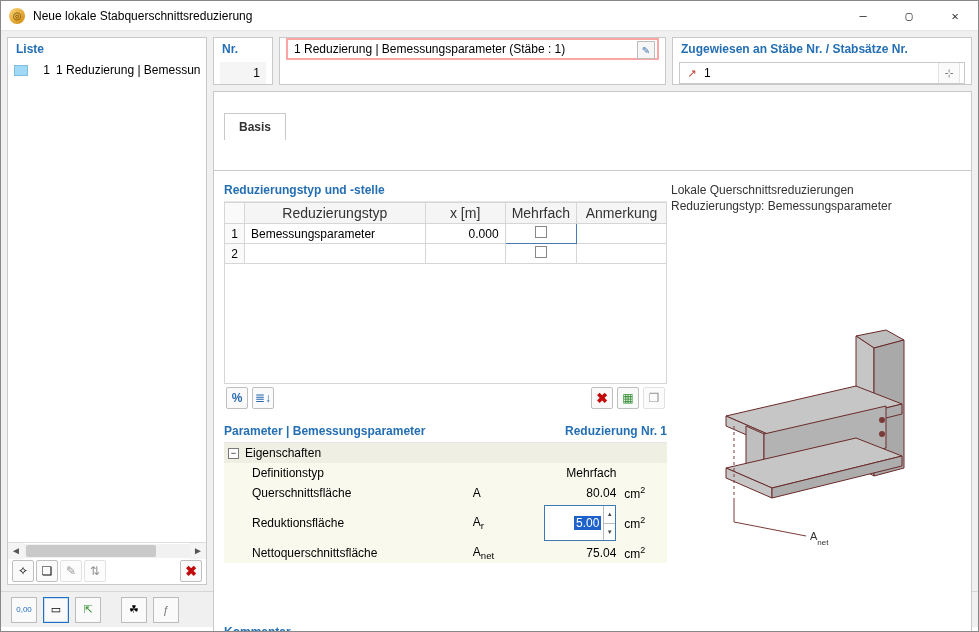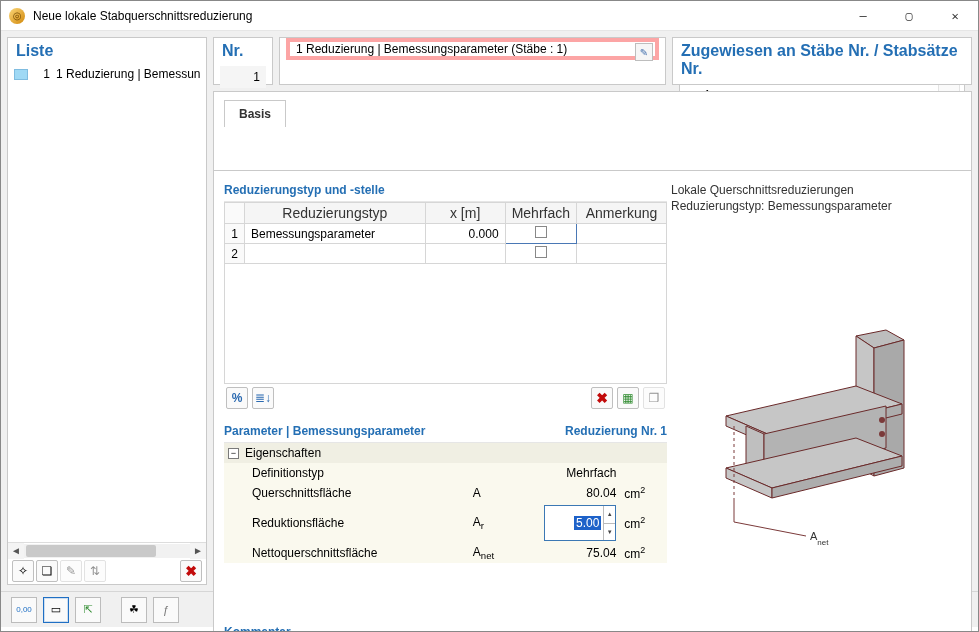--- a/index.html
+++ b/index.html
@@ -34,21 +34,21 @@
     width: 46px; height:30px;
     display:flex; align-items:center; justify-content:center;
     color:#333; font-family: monospace;
   }
   .content {
     display:flex; height:560px;
     background:#f0f0f0; padding:6px; gap:6px;
   }
   .panel { background:#fff; border:1px solid #c9c9c9; position:relative;}
   .panel-header {
-    color:#246fb4; font-weight:600; font-size:16px;
+    color:#246fb4; font-weight:600; font-size:12px;
     padding:4px 8px 6px 8px;
   }
   .leftcol { width:200px; display:flex; flex-direction:column; gap:4px;}
   .list-panel { flex:1; display:flex; flex-direction:column; overflow:hidden;}
   .list-row {
     display:flex; align-items:center; padding:1px 6px; gap:6px;
     background:#fff;
   }
   .list-swatch { width:14px; height:11px; background:#9fd9f5; border:1px solid #7fbce0;}
   .list-num { width:16px; text-align:right; }
@@ -60,28 +60,28 @@
   .toolstrip { height:26px; display:flex; align-items:center; gap:2px; padding:2px 4px;}
   .tbtn { width:22px; height:22px; border:1px solid #bfbfbf; background:#fafafa; display:inline-flex; align-items:center; justify-content:center; border-radius:2px; font-size:12px;}
   .tbtn.disabled { opacity:.45; }
   .spacer { flex:1; }
   .xred { color:#c20a0a; font-weight:bold; font-size:14px;}
   .midcol { flex:1; display:flex; flex-direction:column; gap:6px; min-width:0;}
   .toprow { display:flex; gap:6px; height:48px;}
   .nrpanel { width:60px; }
   .nrpanel .nrval { height:22px; border:0; background:#f5f5f5; margin:0 6px 4px 6px; text-align:right; padding-right:6px; font-size:12px; display:flex; align-items:center; justify-content:flex-end; }
   .namepanel { flex:1; }
-  .input-like { height:22px; border:4px solid #fca5a5; background:#fff; margin:0 6px 4px 6px; display:flex; align-items:center; padding:4px 6px; font-size:12px; position:relative;}
+  .input-like { height:22px; border:2px solid #fca5a5; background:#fff; margin:0 6px 4px 6px; display:flex; align-items:center; padding:4px 6px; font-size:12px; position:relative;}
   .input-like .editicon { position:absolute; right:2px; top:1px; width:18px; height:18px; border:1px solid #bdbdbd; background:#f6f6f6; display:flex; align-items:center; justify-content:center; font-size:10px; color:#4a75b0;}
   .assignpanel { width:300px; }
   .assignrow { height:22px; border:1px solid #c9c9c9; background:#fff; margin:0 6px 4px 6px; display:flex; align-items:center; padding:0 4px; gap:4px;}
   .pickicon { width:16px; height:16px; display:inline-flex; align-items:center; justify-content:center; font-size:11px; color:#c0392b;}
   .wandicon { width:22px; height:22px; border:1px solid #c9c9c9; background:#f6f6f6; display:inline-flex; align-items:center; justify-content:center; margin-left:auto; font-size:11px; opacity:.5;}
   .tabstrip { height:30px; display:flex; align-items:flex-end; padding-left:10px; }
-  .tab { padding:6px 14px; border:1px solid #c9c9c9; background:#fff; border-bottom:none; font-weight:600; color:#333; position:relative; top:5px;}
+  .tab { padding:6px 14px; border:1px solid #c9c9c9; background:#fff; border-bottom:none; font-weight:600; color:#333; position:relative; top:18px;}
   .mainpanel { flex:1; display:flex; gap:4px; padding:10px; border-top:1px solid #c9c9c9;margin-top:48px; }
   .mainleft { flex:1; display:flex; flex-direction:column; gap:10px; min-width:0;}
   .section-title { color:#246fb4; font-weight:600; padding:2px 0 4px 0; border-bottom:1px solid #e6e6e6;}
   .section-title .right { float:right; color:#246fb4;}
   table.grid { border-collapse:collapse; width:100%; font-size:12px;}
   table.grid th, table.grid td { border:1px solid #d6d6d6; padding:2px 6px; height:20px; }
   table.grid th { background:#f5f5f5; font-weight:normal; color:#333; font-size:14px; }
   table.grid .rownum { width:20px; text-align:center; background:#fafafa;}
   table.grid .numcell { text-align:right; }
   .chkbox { width:12px; height:12px; border:1px solid #888; display:inline-block; }

